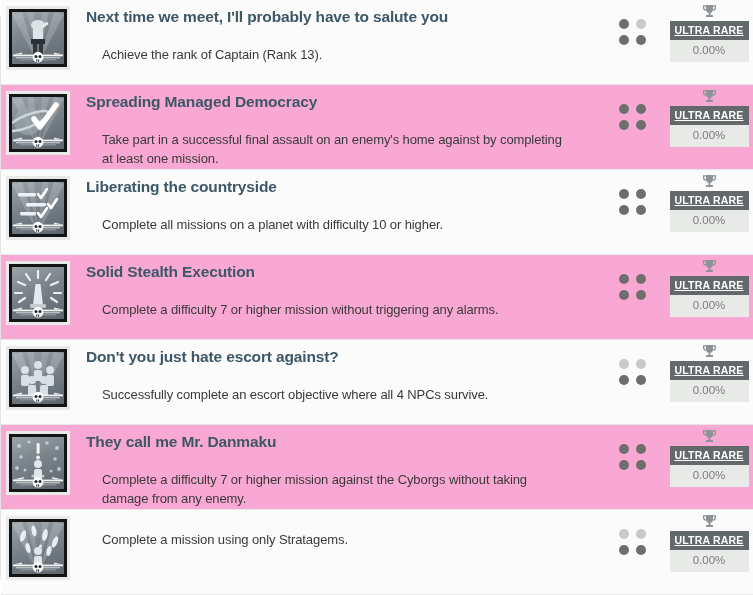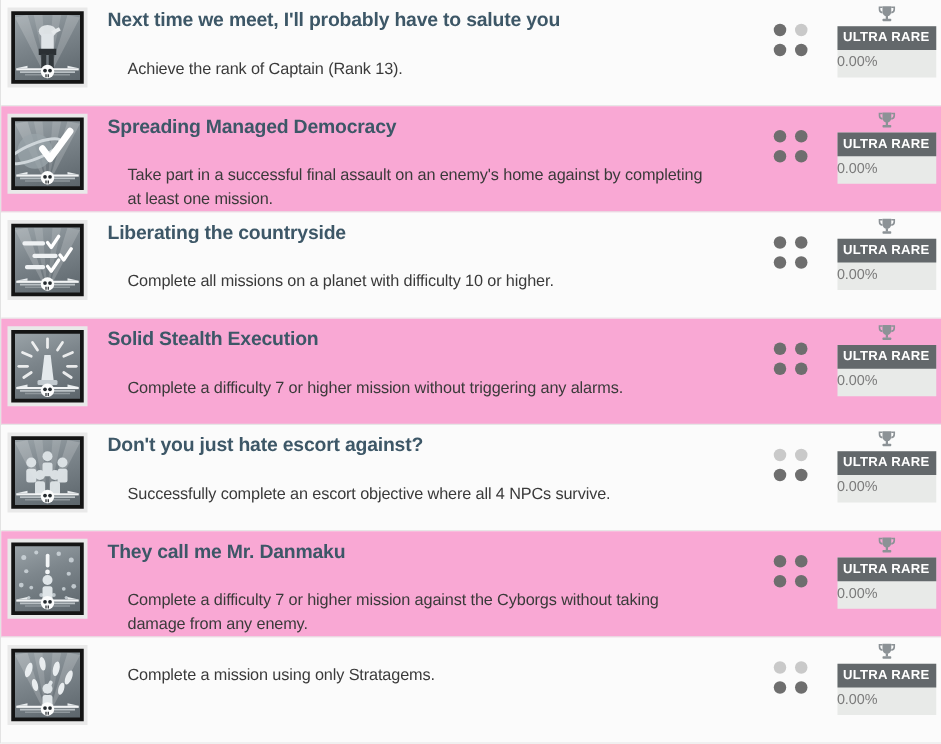--- a/index.html
+++ b/index.html
@@ -11,20 +11,21 @@
     height: 595px;
     background: #ffffff;
     font-family: "Liberation Sans", sans-serif;
     overflow: hidden;
   }
 
   #trophy-list {
     width: 753px;
     border-left: 1px solid #e3e3e3;
     box-sizing: border-box;
+    border-radius: 20px;
   }
 
   .trophy-row {
     position: relative;
     display: flex;
     align-items: flex-start;
     height: 85px;
     box-sizing: border-box;
     padding: 0;
     border-bottom: 1px solid #e6e6e6;
@@ -141,24 +142,26 @@
   }
   .rarity-label {
     background: #63686b;
     color: #ffffff;
     font-size: 10.5px;
     font-weight: bold;
     text-align: center;
     padding: 3px 0 4px 0;
     letter-spacing: 0.2px;
     line-height: 12px;
+    text-decoration: underline;
   }
   .rarity-pct {
     color: #7b7b7b;
     font-size: 11.5px;
+    text-align: center;
     padding: 4px 0 5px 0;
     line-height: 13px;
   }
 </style>
 </head>
 <body>
 
 <div id="trophy-list">
     <div class="trophy-row">
       <div class="icon-cell">

